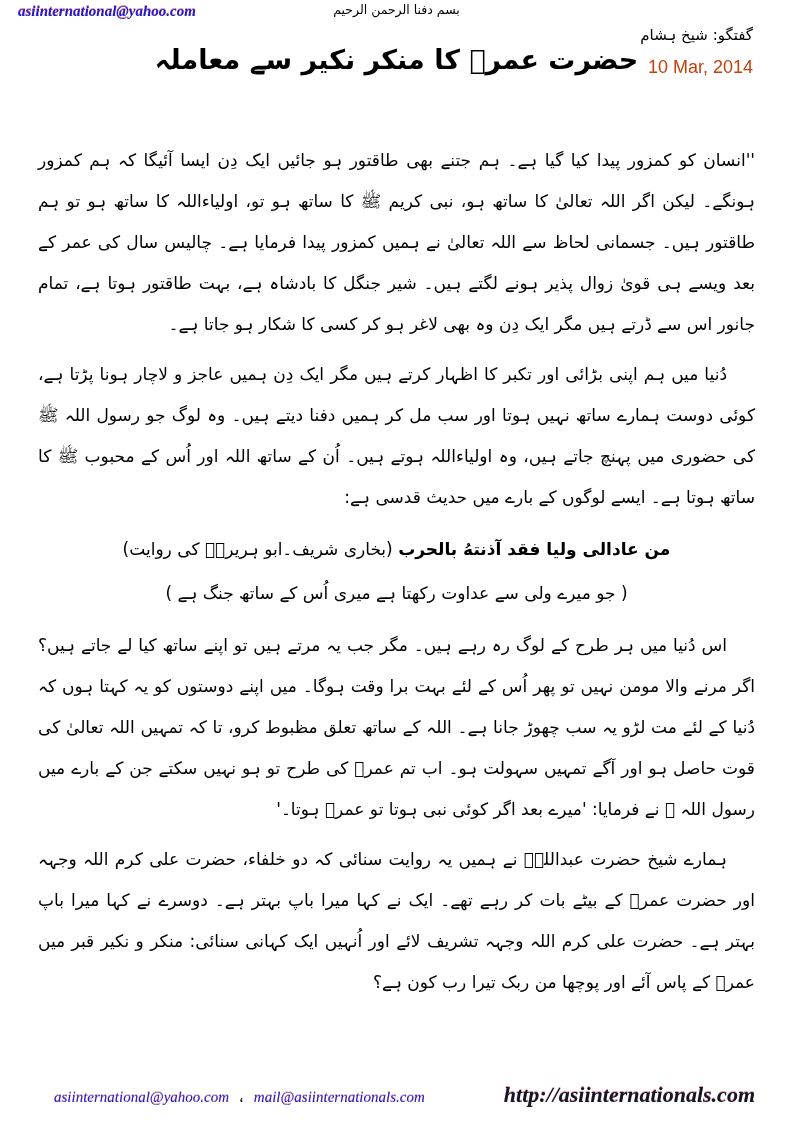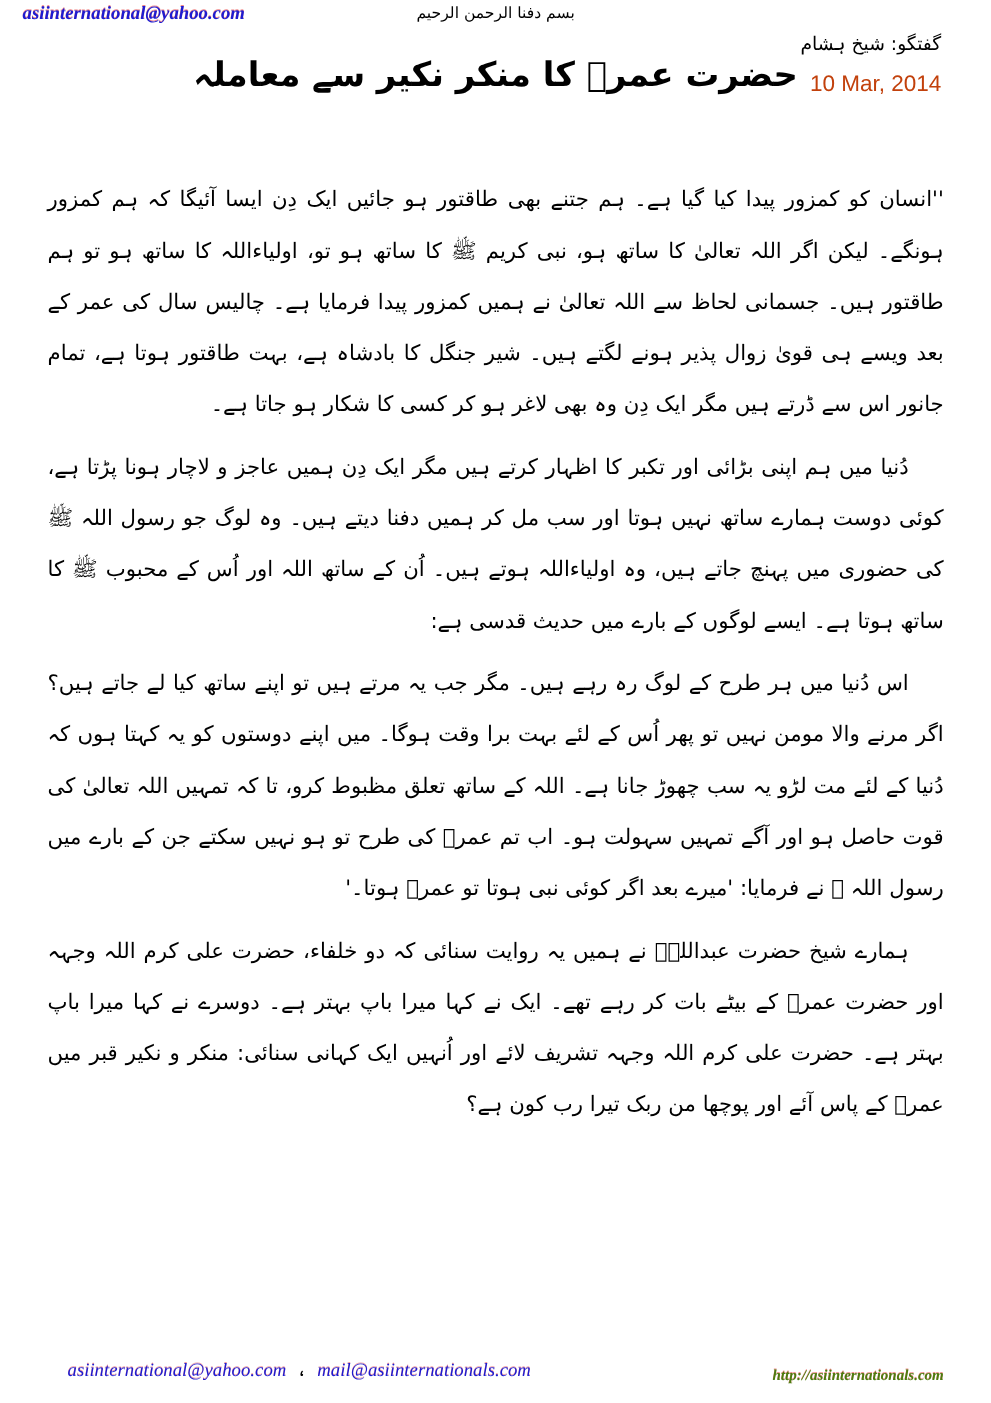--- a/index.html
+++ b/index.html
@@ -72,40 +72,45 @@
     font-style: italic; font-weight: normal;
     font-size: 15px; color: #1c1cd2;
     text-shadow: 0 -1px 0 rgba(225,35,35,.45);
     direction: ltr; white-space: nowrap; margin-left: 18px;
   }
   .footer-left .sep { color: #000; font-style: normal; padding: 0 8px; text-shadow: none; }
   .footer-url {
     position: absolute; bottom: 14px; right: 38px;
     font-family: "Liberation Serif", serif;
     font-style: italic; font-weight: bold;
-    font-size: 12px; color: #4d7c0f;
+    font-size: 22px; color: #0f172a;
     text-shadow: 0 -1px 0 rgba(225,35,35,.5);
     direction: ltr; white-space: nowrap;
   }
 </style>
 </head>
 <body>
 
 <div class="page">
 
   <div class="header-email">asiinternational@yahoo.com</div>
   <div class="bismillah">بسم دفنا الرحمن الرحیم</div>
   <div class="speaker">گفتگو: شیخ ہشام</div>
   <div class="date">10 Mar, 2014</div>
   <div class="title">حضرت عمرؓ کا منکر نکیر سے معاملہ</div>
 
   <div class="content">
     <p class="para">''انسان کو کمزور پیدا کیا گیا ہے۔ ہم جتنے بھی طاقتور ہو جائیں ایک دِن ایسا آئیگا کہ ہم کمزور ہونگے۔ لیکن اگر اللہ تعالیٰ کا ساتھ ہو، نبی کریم ﷺ کا ساتھ ہو تو، اولیاءاللہ کا ساتھ ہو تو ہم طاقتور ہیں۔ جسمانی لحاظ سے اللہ تعالیٰ نے ہمیں کمزور پیدا فرمایا ہے۔ چالیس سال کی عمر کے بعد ویسے ہی قویٰ زوال پذیر ہونے لگتے ہیں۔ شیر جنگل کا بادشاہ ہے، بہت طاقتور ہوتا ہے، تمام جانور اس سے ڈرتے ہیں مگر ایک دِن وہ بھی لاغر ہو کر کسی کا شکار ہو جاتا ہے۔</p>
     <p class="para indent">دُنیا میں ہم اپنی بڑائی اور تکبر کا اظہار کرتے ہیں مگر ایک دِن ہمیں عاجز و لاچار ہونا پڑتا ہے، کوئی دوست ہمارے ساتھ نہیں ہوتا اور سب مل کر ہمیں دفنا دیتے ہیں۔ وہ لوگ جو رسول اللہ ﷺ کی حضوری میں پہنچ جاتے ہیں، وہ اولیاءاللہ ہوتے ہیں۔ اُن کے ساتھ اللہ اور اُس کے محبوب ﷺ کا ساتھ ہوتا ہے۔ ایسے لوگوں کے بارے میں حدیث قدسی ہے:</p>
 
+    <div class="hadith-line">
+      <span class="hadith-arabic">من عادالی ولیا فقد آذنتهُ بالحرب</span>
+      <span class="hadith-source">(بخاری شریف۔ابو ہریرہؓ کی روایت)</span>
+    </div>
+    <div class="hadith-translation">( جو میرے ولی سے عداوت رکھتا ہے میری اُس کے ساتھ جنگ ہے )</div>
 
     <p class="para indent">اس دُنیا میں ہر طرح کے لوگ رہ رہے ہیں۔ مگر جب یہ مرتے ہیں تو اپنے ساتھ کیا لے جاتے ہیں؟ اگر مرنے والا مومن نہیں تو پھر اُس کے لئے بہت برا وقت ہوگا۔ میں اپنے دوستوں کو یہ کہتا ہوں کہ دُنیا کے لئے مت لڑو یہ سب چھوڑ جانا ہے۔ اللہ کے ساتھ تعلق مظبوط کرو، تا کہ تمہیں اللہ تعالیٰ کی قوت حاصل ہو اور آگے تمہیں سہولت ہو۔ اب تم عمرؓ کی طرح تو ہو نہیں سکتے جن کے بارے میں رسول اللہ ﷺ نے فرمایا: 'میرے بعد اگر کوئی نبی ہوتا تو عمرؓ ہوتا۔'</p>
     <p class="para indent">ہمارے شیخ حضرت عبداللہؒ نے ہمیں یہ روایت سنائی کہ دو خلفاء، حضرت علی کرم اللہ وجہہ اور حضرت عمرؓ کے بیٹے بات کر رہے تھے۔ ایک نے کہا میرا باپ بہتر ہے۔ دوسرے نے کہا میرا باپ بہتر ہے۔ حضرت علی کرم اللہ وجہہ تشریف لائے اور اُنہیں ایک کہانی سنائی: منکر و نکیر قبر میں عمرؓ کے پاس آئے اور پوچھا من ربک تیرا رب کون ہے؟</p>
 
   </div>
 
   <div class="footer-left">
     <span>asiinternational@yahoo.com</span><span class="sep">،</span><span>mail@asiinternationals.com</span>
   </div>
   <div class="footer-url">http://asiinternationals.com</div>

